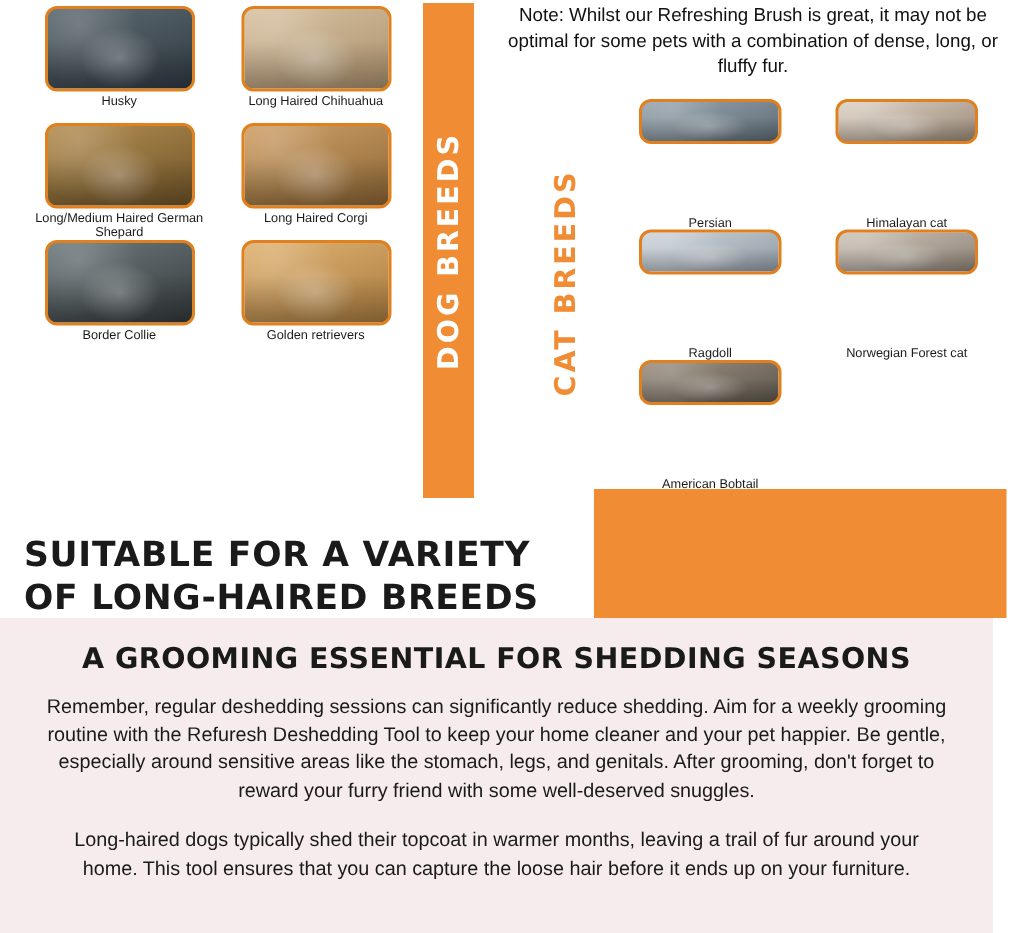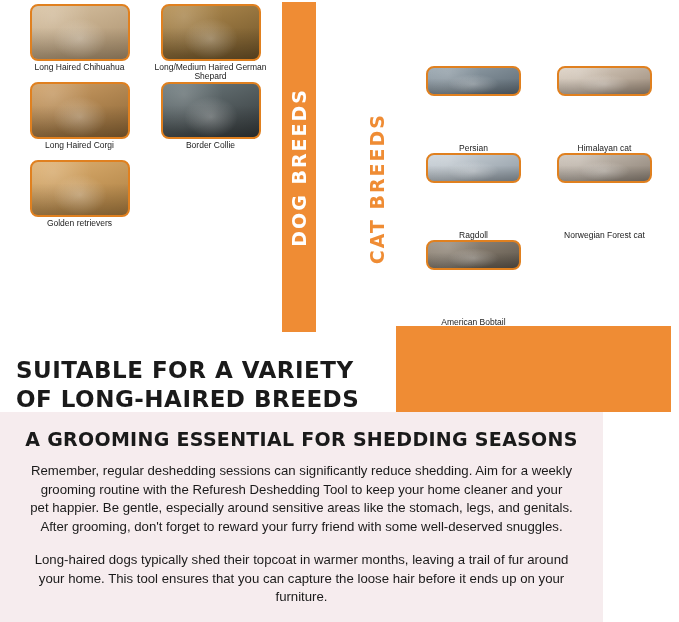--- a/index.html
+++ b/index.html
@@ -149,21 +149,21 @@
     line-height: 1.25;
     letter-spacing: 0.5px;
     color: #1a1a1a;
   }
 
   
   .bottom-section {
     position: absolute;
     left: 0;
     top: 412px;
-    width: 603px;
+    width: 662px;
     height: 210px;
     background: #f6ecee;
     padding: 14px 22px 0 22px;
   }
   .bottom-title {
     font-family: "DejaVu Sans", sans-serif;
     font-weight: bold;
     font-size: 19px;
     text-align: center;
     color: #1a1a1a;
@@ -182,20 +182,26 @@
   
   .art { position: absolute; inset: 0; }
 </style>
 </head>
 <body>
 
 <div class="top-section">
 
   <div class="dog-grid" id="dog-grid">
       <div class="cell">
+        <div class="photo d" style="background: linear-gradient(160deg, rgb(95, 107, 114) 0%, rgb(47, 58, 66) 100%);">
+          <div class="art" style="background: radial-gradient(40% 55% at 50% 62%, rgba(255, 255, 255, 0.28), rgba(0, 0, 0, 0) 70%), radial-gradient(circle at 22% 20%, rgba(255, 255, 255, 0.18), rgba(0, 0, 0, 0) 45%), linear-gradient(0deg, rgba(0, 0, 0, 0.25), rgba(0, 0, 0, 0) 60%);"></div>
+        </div>
+        <div class="caption">Husky</div>
+      </div>
+      <div class="cell">
         <div class="photo d" style="background: linear-gradient(160deg, rgb(217, 195, 163) 0%, rgb(169, 143, 108) 100%);">
           <div class="art" style="background: radial-gradient(40% 55% at 50% 62%, rgba(255, 255, 255, 0.28), rgba(0, 0, 0, 0) 70%), radial-gradient(circle at 22% 20%, rgba(255, 255, 255, 0.18), rgba(0, 0, 0, 0) 45%), linear-gradient(0deg, rgba(0, 0, 0, 0.25), rgba(0, 0, 0, 0) 60%);"></div>
         </div>
         <div class="caption">Long Haired Chihuahua</div>
       </div>
       <div class="cell">
         <div class="photo d" style="background: linear-gradient(160deg, rgb(181, 143, 82) 0%, rgb(109, 82, 39) 100%);">
           <div class="art" style="background: radial-gradient(40% 55% at 50% 62%, rgba(255, 255, 255, 0.28), rgba(0, 0, 0, 0) 70%), radial-gradient(circle at 22% 20%, rgba(255, 255, 255, 0.18), rgba(0, 0, 0, 0) 45%), linear-gradient(0deg, rgba(0, 0, 0, 0.25), rgba(0, 0, 0, 0) 60%);"></div>
         </div>
         <div class="caption">Long/Medium Haired German Shepard</div>
@@ -221,20 +227,21 @@
     </div>
 
   <div class="vbar" id="dog-bar">
     <span>DOG BREEDS</span>
   </div>
 
   <div class="vbar" id="cat-bar">
     <span>CAT BREEDS</span>
   </div>
 
+  <div class="note">Note: Whilst our Refreshing Brush is great, it may not be optimal for some pets with a combination of dense, long, or fluffy fur.</div>
 
   <div class="cat-grid" id="cat-grid">
       <div class="cell">
         <div class="photo c" style="background: linear-gradient(160deg, rgb(154, 167, 176) 0%, rgb(93, 106, 116) 100%);">
           <div class="art" style="background: radial-gradient(40% 55% at 50% 62%, rgba(255, 255, 255, 0.28), rgba(0, 0, 0, 0) 70%), radial-gradient(circle at 22% 20%, rgba(255, 255, 255, 0.18), rgba(0, 0, 0, 0) 45%), linear-gradient(0deg, rgba(0, 0, 0, 0.25), rgba(0, 0, 0, 0) 60%);"></div>
         </div>
         <div class="caption">Persian</div>
       </div>
       <div class="cell">
         <div class="photo c" style="background: linear-gradient(160deg, rgb(222, 211, 198) 0%, rgb(155, 138, 121) 100%);">

